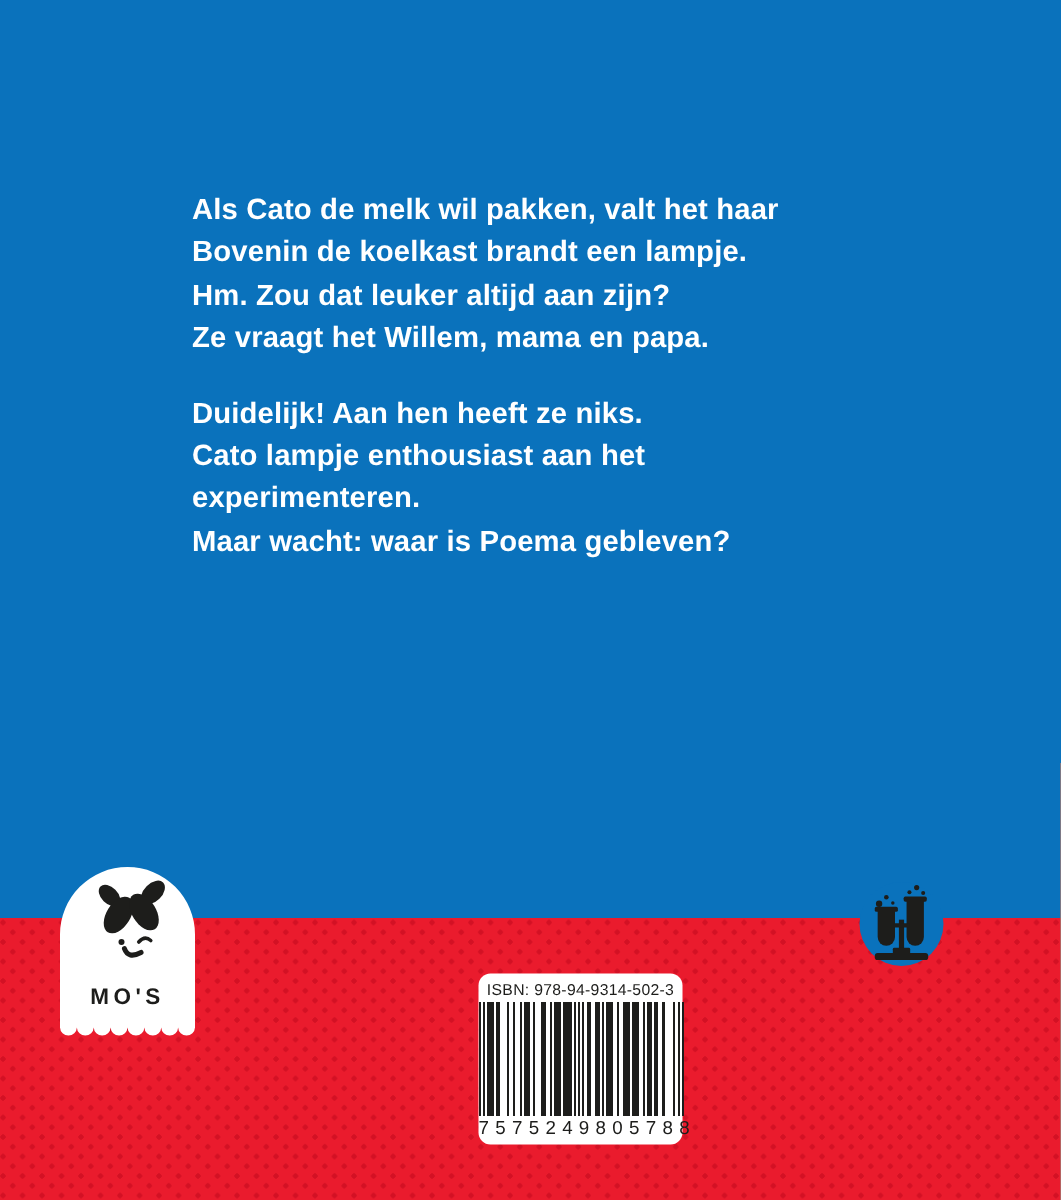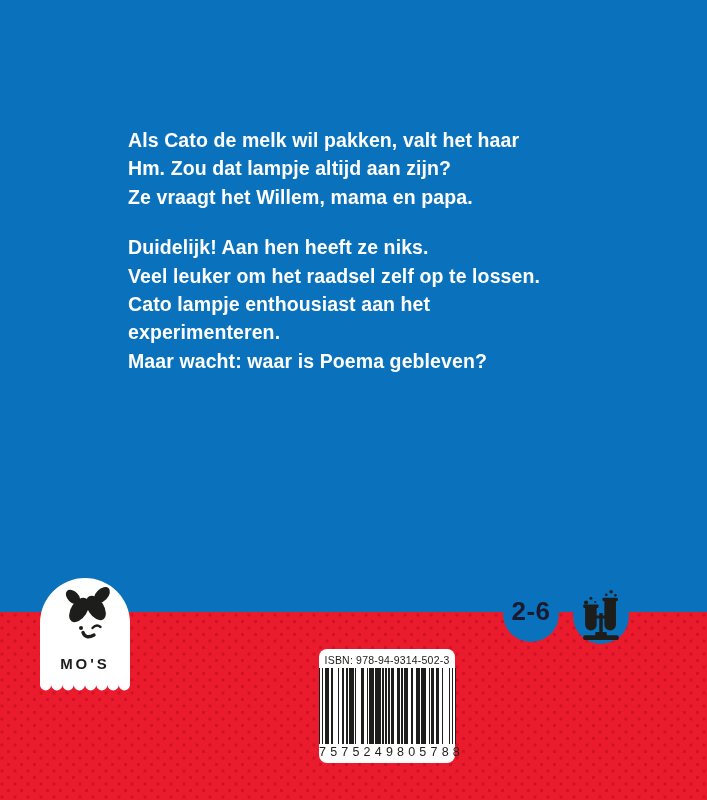--- a/index.html
+++ b/index.html
@@ -58,26 +58,26 @@
 </style>
 </head>
 <body>
 
 <div class="cover">
 
   <div class="blue-section">
     <div class="blurb">
       <div class="para">
           <div class="line">Als Cato de melk wil pakken, valt het haar</div>
-          <div class="line">Hm. Zou dat lampje altijd aan zijn?</div>
+          <div class="line">Bovenin de koelkast brandt een lampje.</div>
+          <div class="line">Hm. Zou dat leuker altijd aan zijn?</div>
           <div class="line">Ze vraagt het Willem, mama en papa.</div>
         </div>
       <div class="para">
           <div class="line">Duidelijk! Aan hen heeft ze niks.</div>
-          <div class="line">Veel leuker om het raadsel zelf op te lossen.</div>
           <div class="line">Cato lampje enthousiast aan het</div>
           <div class="line">experimenteren.</div>
           <div class="line">Maar wacht: waar is Poema gebleven?</div>
         </div>
     </div>
   </div>
 
   <div class="red-section"></div>
 
   <div class="logo">
@@ -93,23 +93,20 @@
         <ellipse cx="39" cy="32" rx="13.5" ry="8" transform="rotate(-58 39 32)"></ellipse>
         <ellipse cx="56" cy="30" rx="13.5" ry="8" transform="rotate(58 56 30)"></ellipse>
       </g>
       <circle cx="41" cy="50" r="2" fill="#1D1D1B"></circle>
       <path d="M52.5,50 Q56.5,45.5 60.5,49" fill="none" stroke="#1D1D1B" stroke-width="2.4" stroke-linecap="round"></path>
       <path d="M43,54.5 Q45.5,61.5 54,57" fill="none" stroke="#1D1D1B" stroke-width="3.4" stroke-linecap="round"></path>
       <text x="45" y="91" text-anchor="middle" font-family="Liberation Sans, sans-serif" font-size="15" font-weight="bold" letter-spacing="3" fill="#1D1D1B">MO'S</text>
     </svg>
   </div>
 
-  <div class="badge badge-age">
-    <span>2-6</span>
-  </div>
 
   <div class="badge badge-exp">
     <svg viewBox="0 0 38 54" width="38" height="52" fill="#1D1D1B">
       <circle cx="3.5" cy="13" r="2.2"></circle>
       <circle cx="8.5" cy="8.5" r="1.6"></circle>
       <circle cx="13" cy="12.5" r="1.2"></circle>
       <circle cx="24.5" cy="5" r="1.4"></circle>
       <circle cx="29.5" cy="1.8" r="1.8"></circle>
       <circle cx="34" cy="5.5" r="1.4"></circle>
       <rect x="0.5" y="15" width="16" height="3.6" rx="1.2"></rect>

